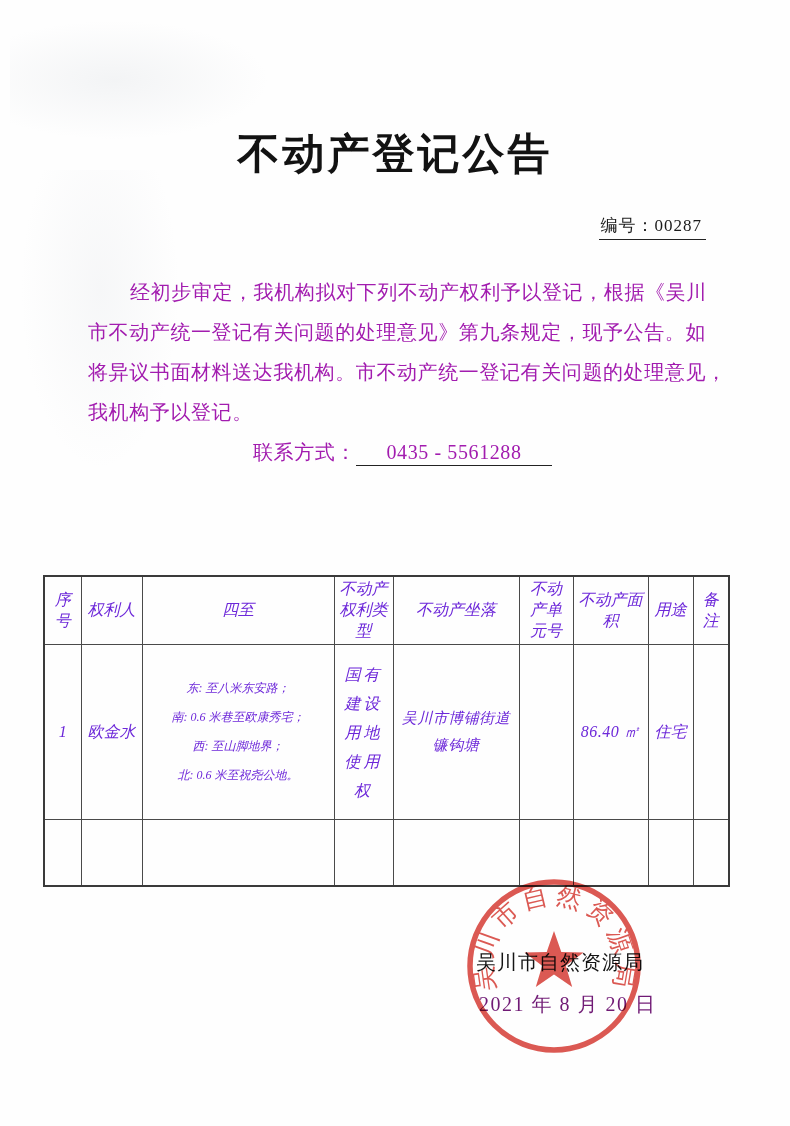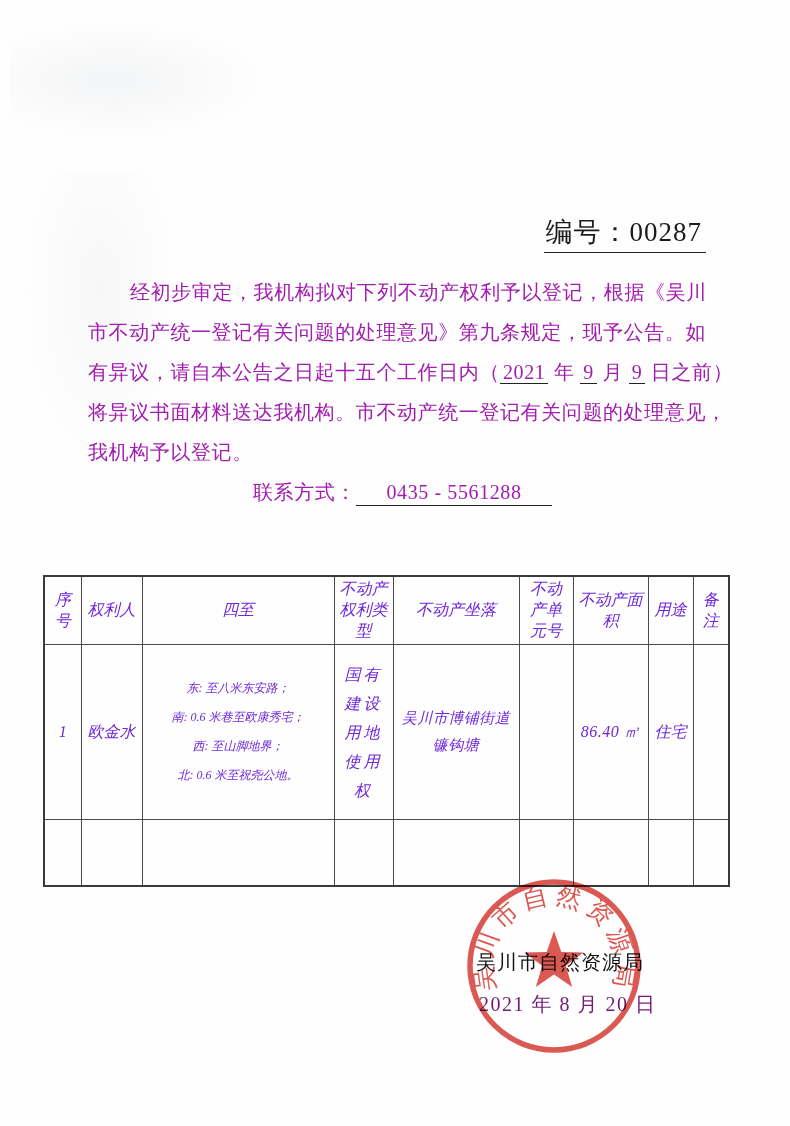--- a/index.html
+++ b/index.html
@@ -16,21 +16,21 @@
   .sm2{left:20px;top:170px;width:160px;height:300px;
        background:radial-gradient(ellipse at 50% 40%,rgba(190,196,204,.12),rgba(255,255,255,0) 70%);}
 
   .title{
     position:absolute;top:126px;left:0;width:100%;
     text-align:center;font-family:"DejaVu Sans","Liberation Sans",sans-serif;
     font-weight:700;font-size:42px;letter-spacing:3px;color:#121212;
   }
   .doc-no{
     position:absolute;top:214px;right:84px;
-    font-size:27px;letter-spacing:1px;
+    font-size:17px;letter-spacing:1px;
     border-bottom:1.5px solid #222;padding:0 4px 2px 2px;
   }
   .body-block{
     position:absolute;left:88px;top:272px;width:622px;
     font-size:20px;line-height:40px;letter-spacing:.6px;color:#a21caf;
   }
   .pline{height:40px;white-space:nowrap;}
   .indent{padding-left:42px;}
   .u{border-bottom:1.5px solid #222;}
   .num{padding:0 3px;font-family:"Liberation Serif",serif;}
@@ -69,27 +69,27 @@
     font-family:"DejaVu Sans","Liberation Sans",sans-serif;
   }
 </style>
 </head>
 <body>
 
 <div class="page">
   <div class="smudge sm1"></div>
   <div class="smudge sm2"></div>
 
+  <div class="title">不动产登记公告</div>
 
   <div class="doc-no">编号：00287</div>
 
   <div class="body-block">
     <div class="pline indent">经初步审定，我机构拟对下列不动产权利予以登记，根据《吴川</div>
     <div class="pline">市不动产统一登记有关问题的处理意见》第九条规定，现予公告。如</div>
-    <div class="pline"><span>有异议，请自本公告之日起十五个工作日内（</span><span class="u num">2021</span><span> 年 </span><span class="u num">9</span><span> 月 </span><span class="u num">9</span><span> 日之前）</span></div>
     <div class="pline">将异议书面材料送达我机构。市不动产统一登记有关问题的处理意见，</div>
     <div class="pline">我机构予以登记。</div>
     <div class="pline contact"><span>联系方式：</span><span class="blank">0435 - 5561288</span></div>
   </div>
 
   <table class="reg">
     <colgroup>
       <col style="width:37px">
         <col style="width:61px">
         <col style="width:192px">

